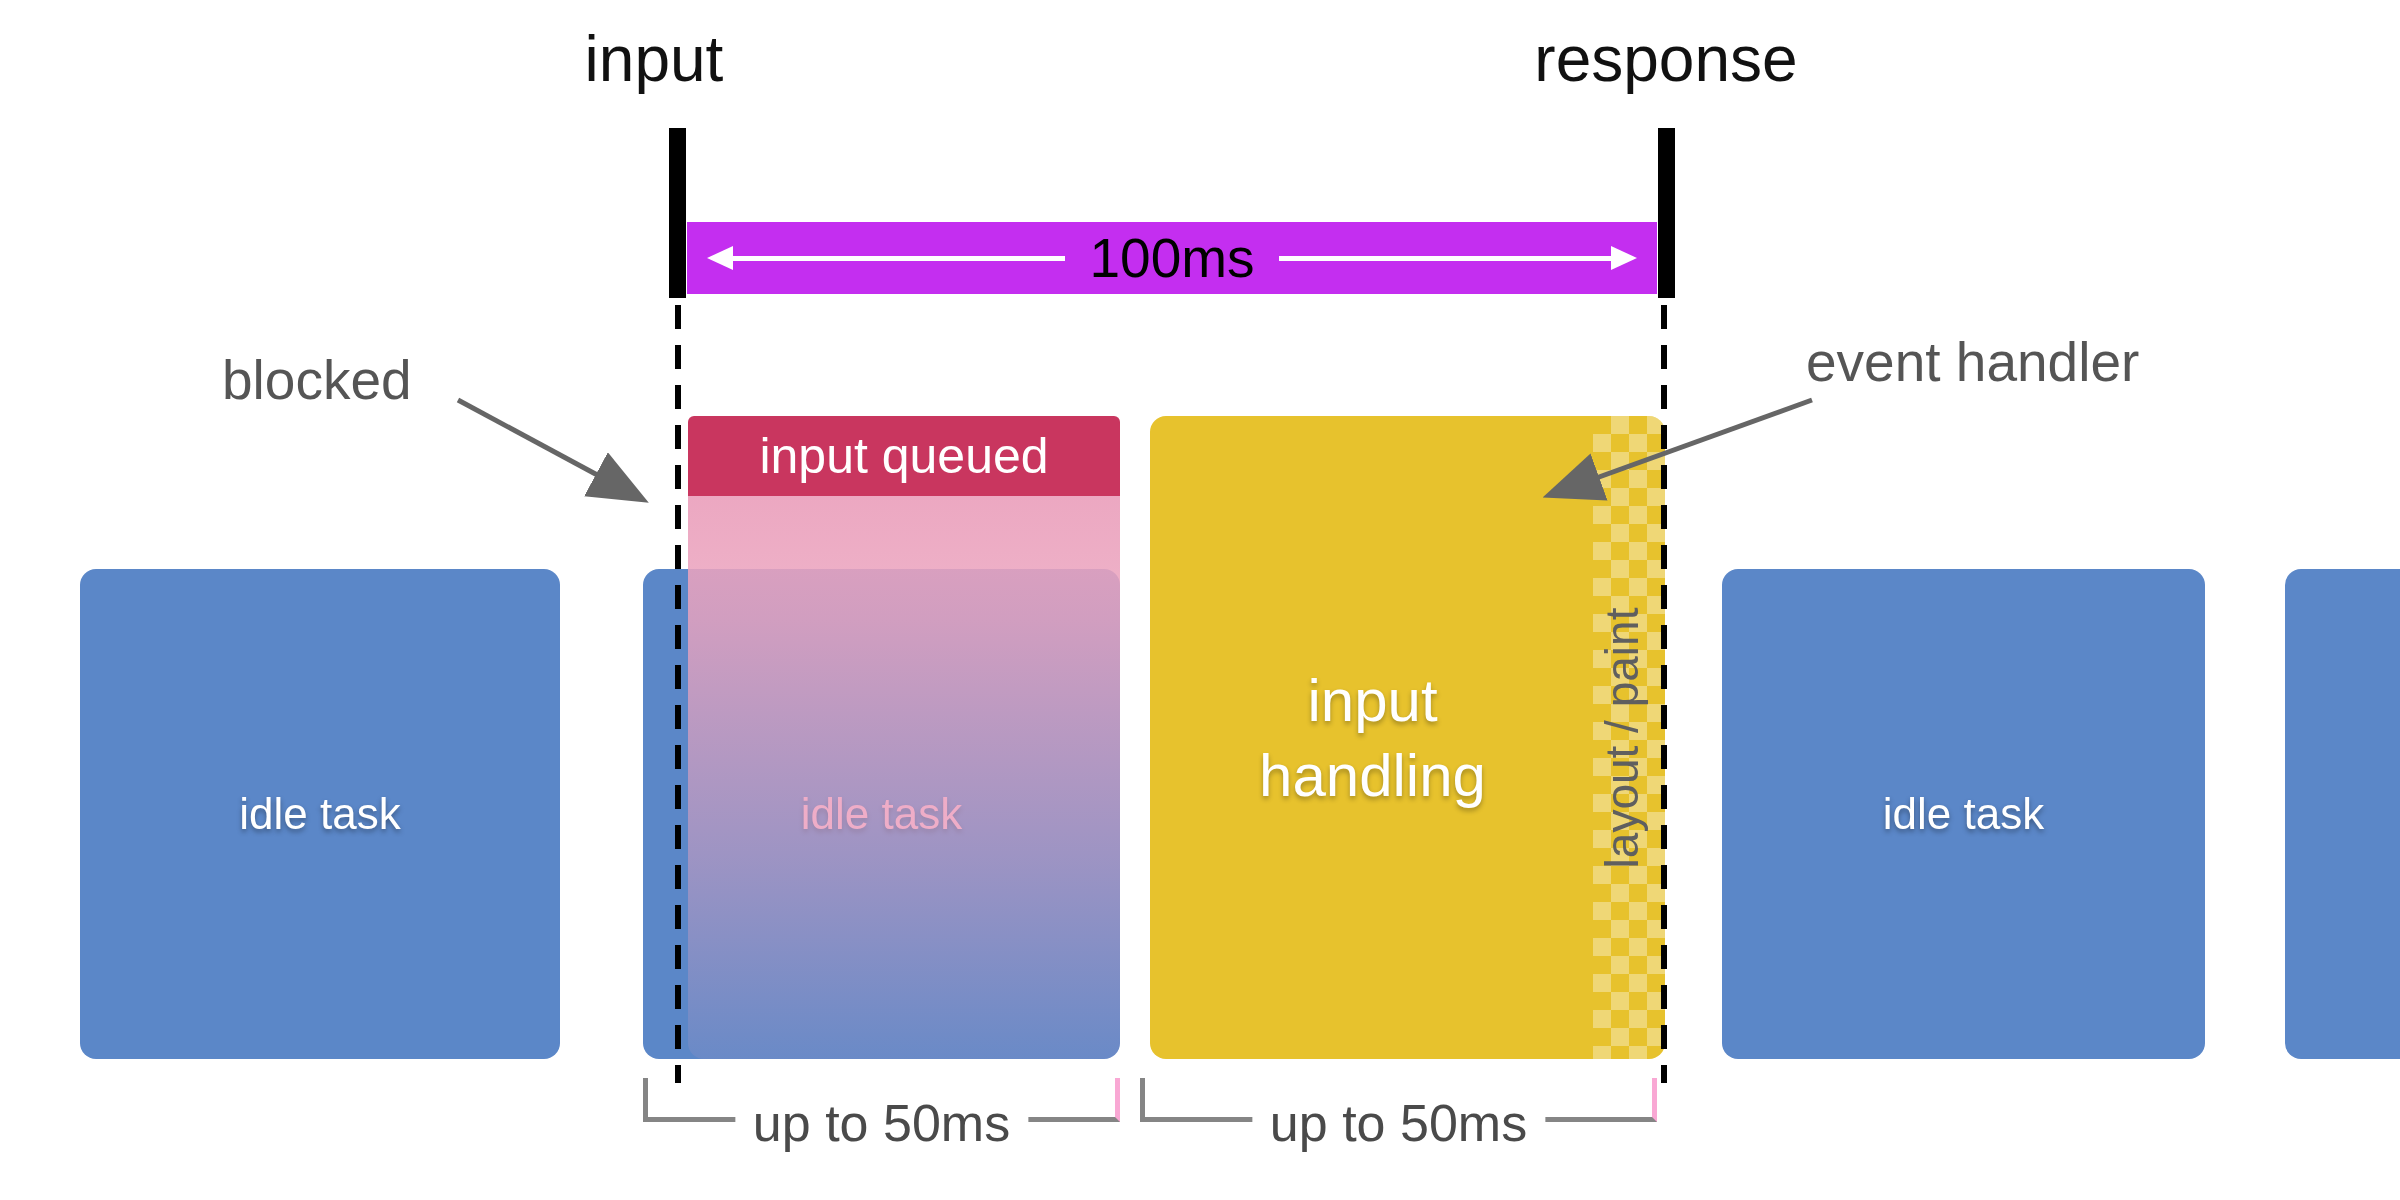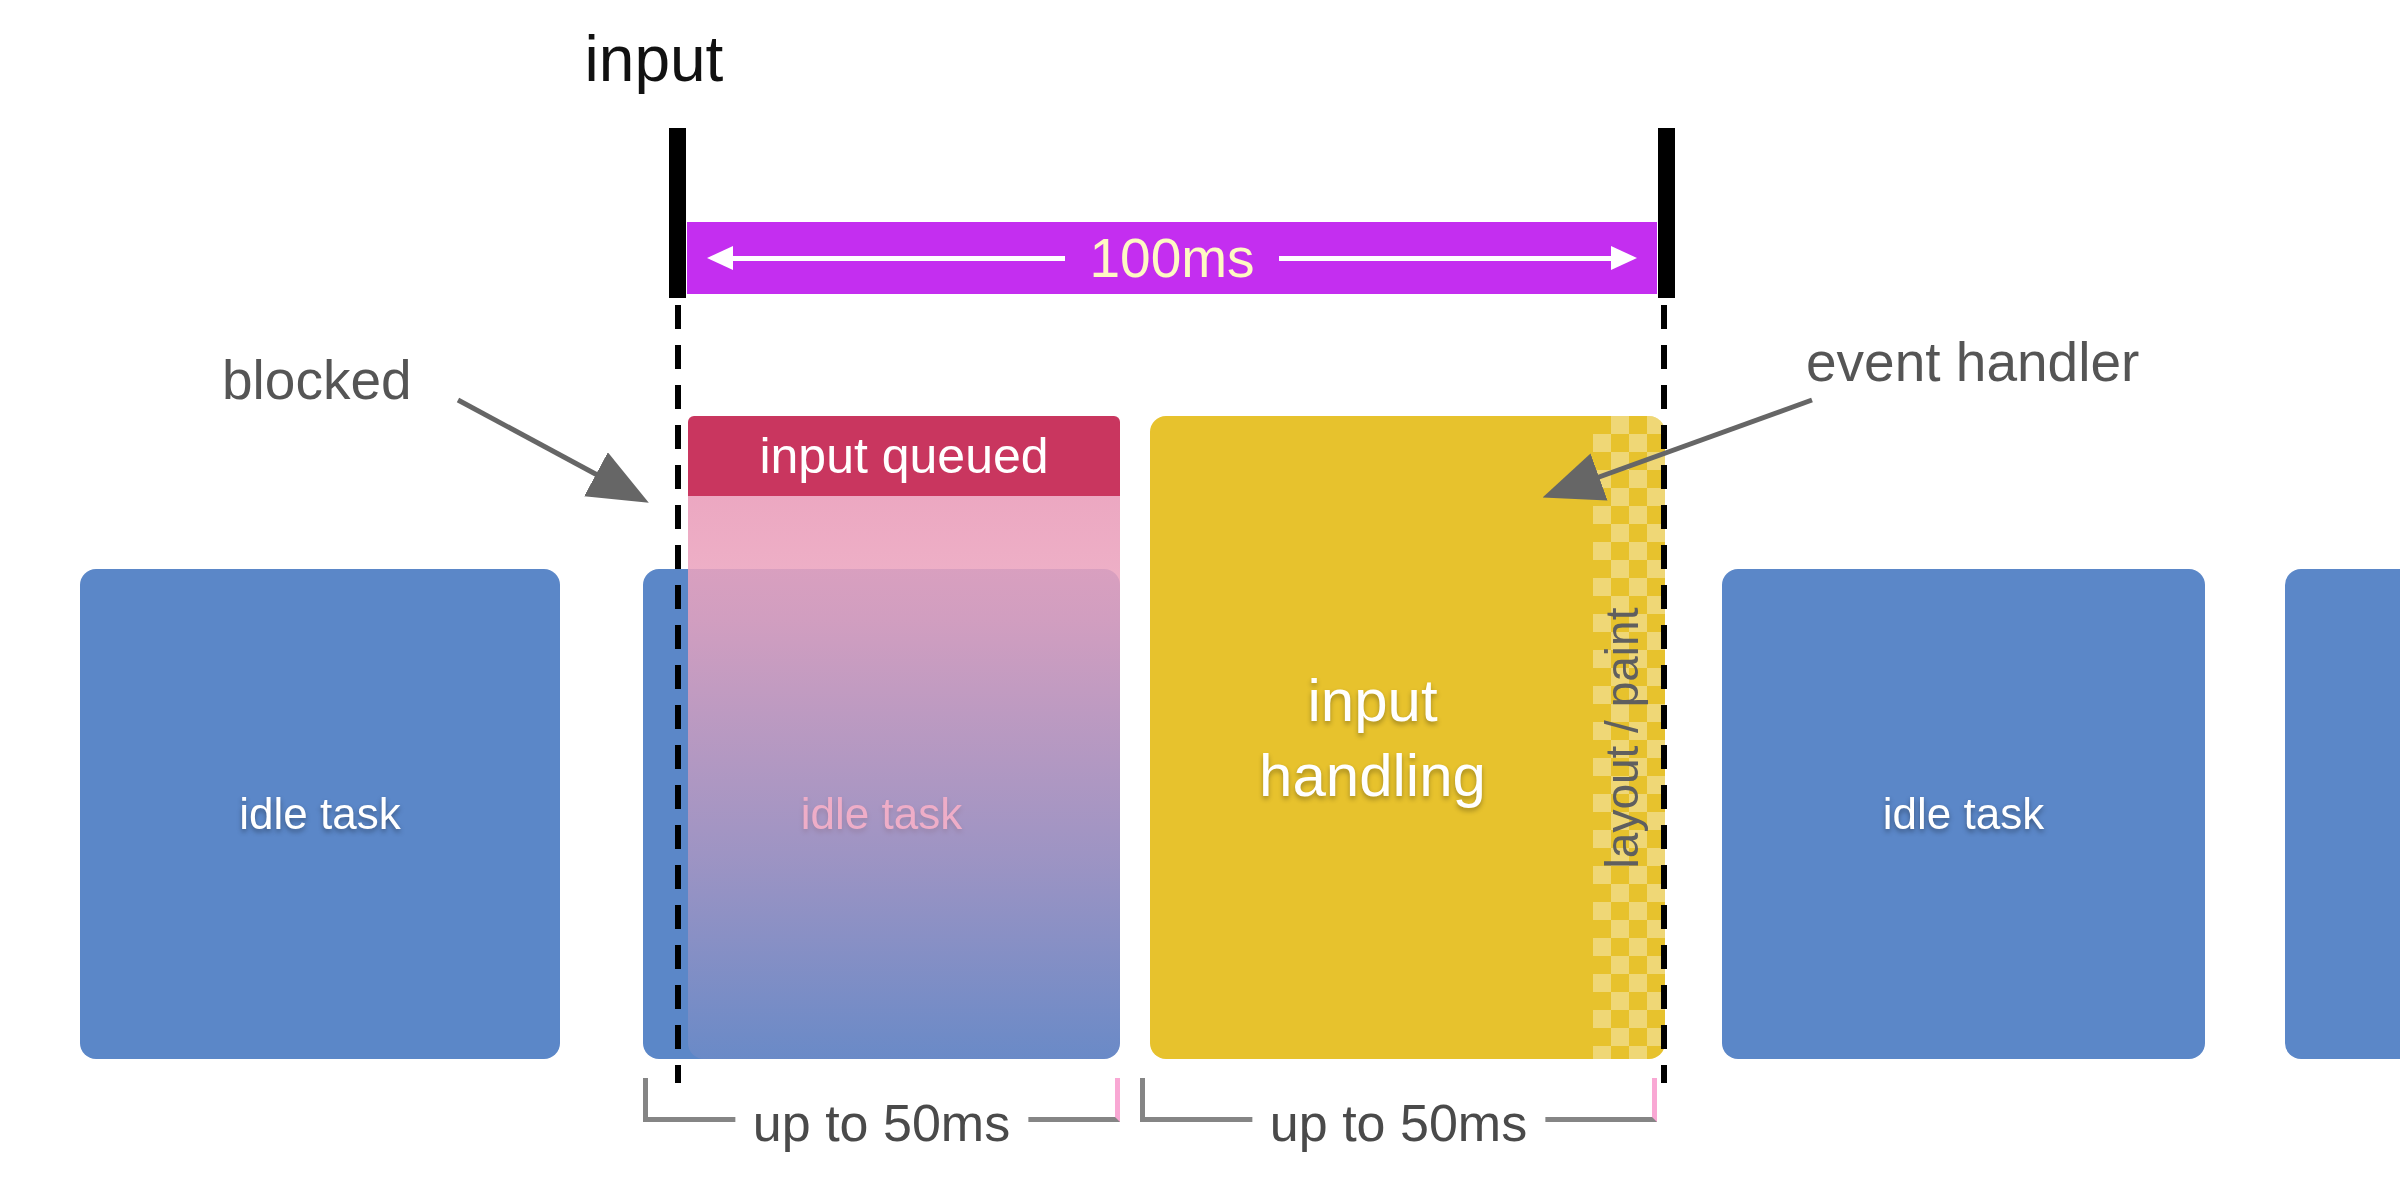--- a/index.html
+++ b/index.html
@@ -40,21 +40,21 @@
   .timeline-bar {
     position: absolute;
     left: 687px;
     top: 222px;
     width: 970px;
     height: 72px;
     background: #c42ef0;
     display: flex;
     align-items: center;
     padding: 0 20px;
-    color: #fef9c3;
+    color: #000000;
   }
   .arrowhead { width: 0; height: 0; border-top: 12px solid transparent; border-bottom: 12px solid transparent; }
   .arrowhead.left { border-right: 26px solid #fff; }
   .arrowhead.right { border-left: 26px solid #fff; }
   .arrow-line { flex: 1; height: 5px; background: #fff; }
   .duration-label {
     font-size: 55px;
     line-height: 1;
     padding: 0 24px;
     white-space: nowrap;
@@ -227,20 +227,21 @@
     color: #4a4a4a;
     white-space: nowrap;
   }
 </style>
 </head>
 <body>
 
 <div class="canvas">
 
   <div class="top-label input">input</div>
+  <div class="top-label response">response</div>
 
   <div class="marker input"></div>
   <div class="marker response"></div>
 
   <div class="timeline-bar">
     <span class="arrowhead left"></span>
     <span class="arrow-line"></span>
     <span class="duration-label">100ms</span>
     <span class="arrow-line"></span>
     <span class="arrowhead right"></span>

